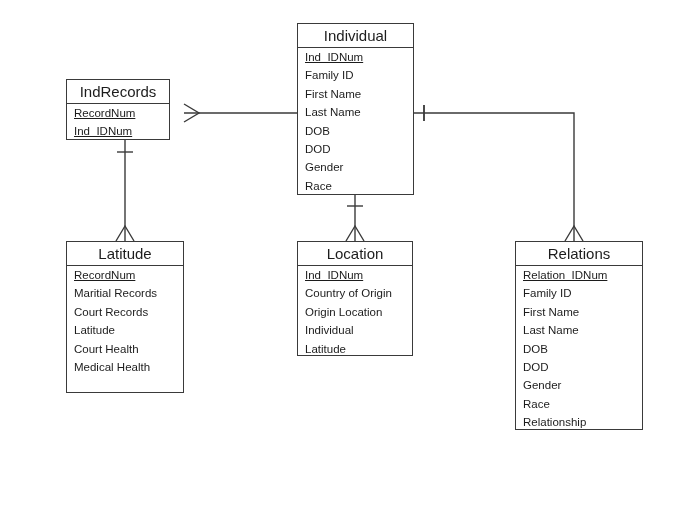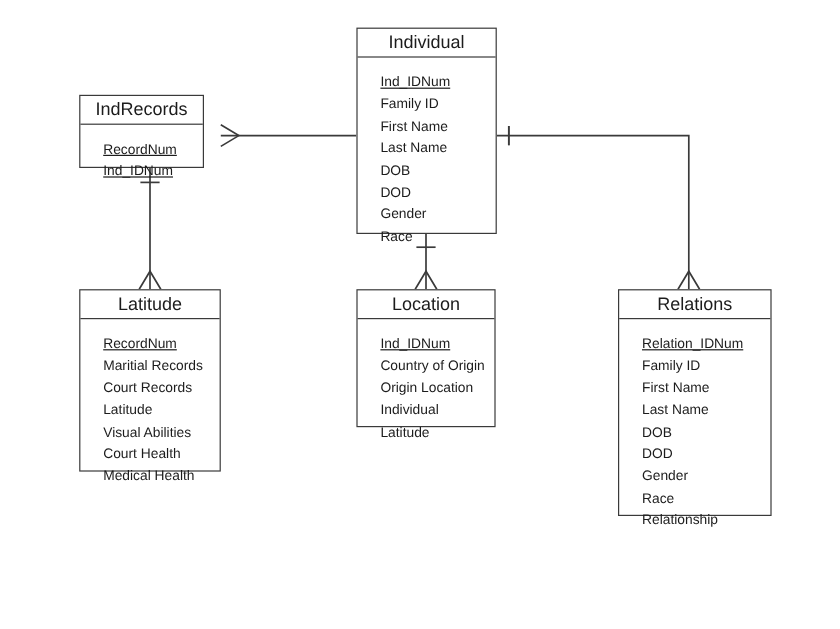--- a/index.html
+++ b/index.html
@@ -36,21 +36,21 @@
     line-height: 24px;
     text-align: center;
     font-size: 15px;
     color: #1c1c1c;
     border-bottom: 1.5px solid #3a3a3a;
     white-space: nowrap;
   }
   .attr-list {
     box-sizing: border-box;
     padding: 0;
-    margin: 12px;
+    margin: 0;
     list-style: none;
   }
   .attr {
     box-sizing: border-box;
     height: 18.4px;
     line-height: 18.4px;
     font-size: 11.5px;
     color: #1c1c1c;
     padding-left: 7px;
     white-space: nowrap;
@@ -119,21 +119,20 @@
     </ul>
   </div>
 
   <div class="entity" style="left:66px; top:241px; width:118px; height:152px;">
     <div class="entity-title">Latitude</div>
     <ul class="attr-list">
       <li class="attr pk">RecordNum</li>
       <li class="attr">Maritial Records</li>
       <li class="attr">Court Records</li>
       <li class="attr">Latitude</li>
-      <li class="attr">Visual Abilities</li>
       <li class="attr">Court Health</li>
       <li class="attr">Medical Health</li>
     </ul>
   </div>
 
   <div class="entity" style="left:297px; top:241px; width:116px; height:115px;">
     <div class="entity-title">Location</div>
     <ul class="attr-list">
       <li class="attr pk">Ind_IDNum</li>
       <li class="attr">Country of Origin</li>

